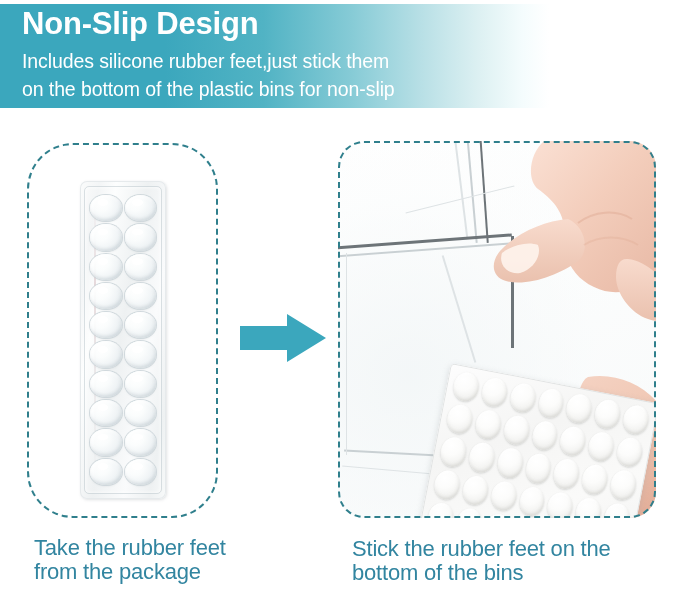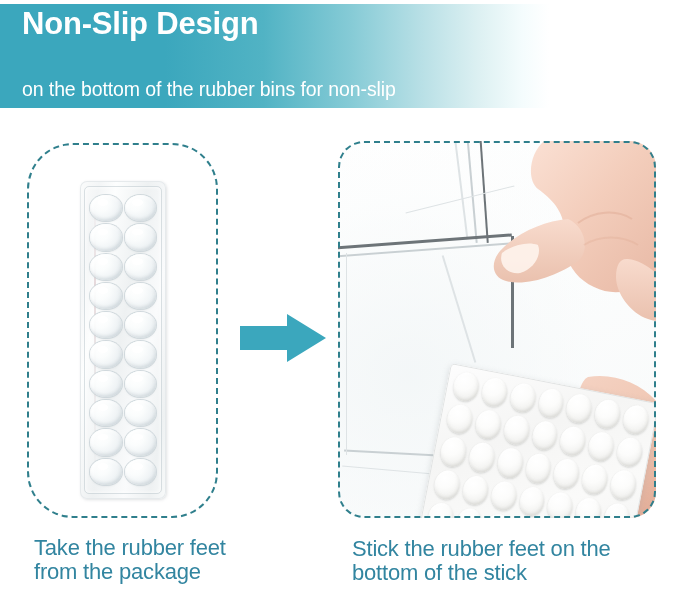--- a/index.html
+++ b/index.html
@@ -268,21 +268,22 @@
     width: 300px;
   }
 </style>
 </head>
 <body>
 
 <div id="page">
 
   <div id="banner">
     <div id="banner-title">Non-Slip Design</div>
-    <div class="banner-sub" id="banner-sub-2">on the bottom of the rubber bins for non-slip</div>
+    <div class="banner-sub" id="banner-sub-1">Includes silicone rubber feet,just stick them</div>
+    <div class="banner-sub" id="banner-sub-2">on the bottom of the plastic bins for non-slip</div>
   </div>
 
   <div class="panel" id="panel-left"></div>
 
   <div id="blister">
     <div id="blister-grid">
       <div class="dome-clear"></div>
       <div class="dome-clear"></div>
       <div class="dome-clear"></div>
       <div class="dome-clear"></div>
@@ -407,15 +408,15 @@
         <div class="dome-white"></div>
 
       </div>
     </div>
 
   </div>
 
   <div class="panel" id="panel-right"></div>
 
   <div class="caption" id="caption-left">Take the rubber feet from the package</div>
-  <div class="caption" id="caption-right">Stick the rubber feet on the bottom of the stick</div>
+  <div class="caption" id="caption-right">Stick the rubber feet on the bottom of the bins</div>
 
 </div>
 
 </body></html>

